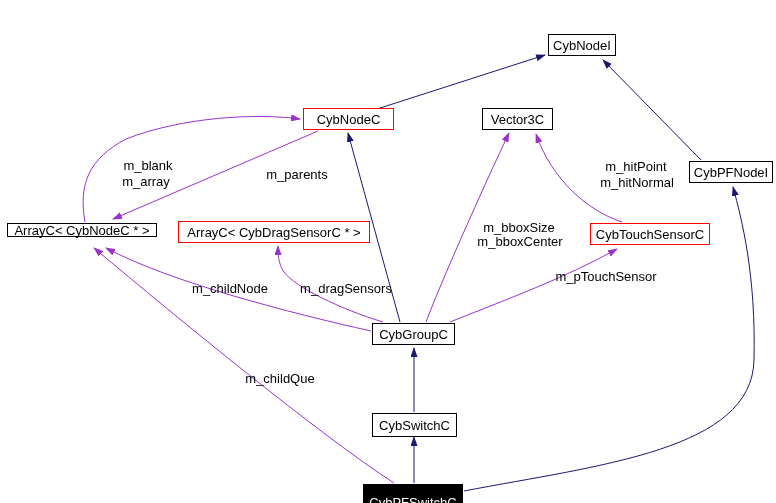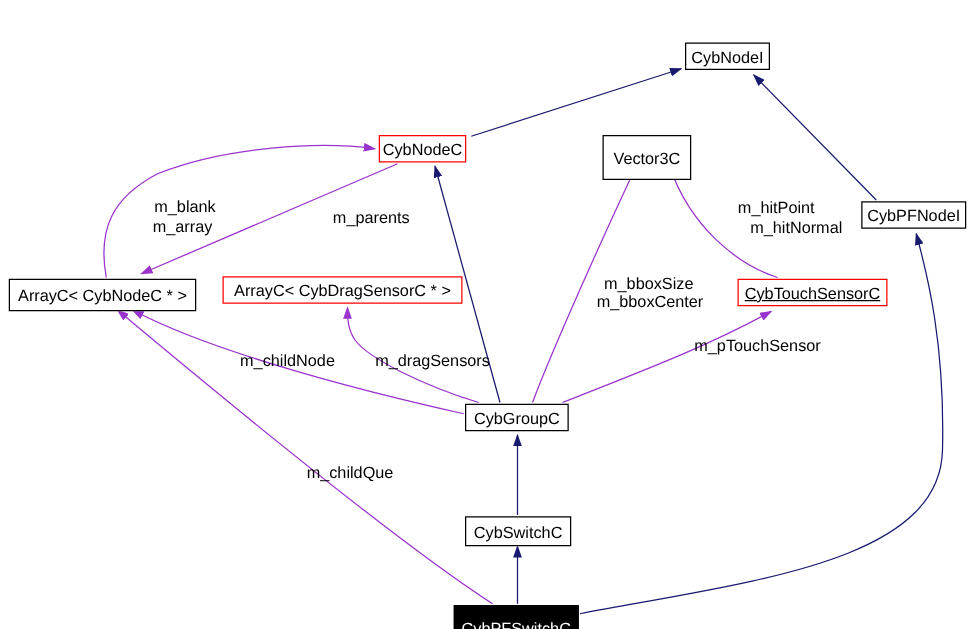--- a/index.html
+++ b/index.html
@@ -46,35 +46,35 @@
         <path d="M 371,311 C 290,293 170,262 106,228" fill="none" stroke="#9a32cd" stroke-width="1" marker-end="url(#arrow-usage)"></path>
         <path d="M 383,302 C 340,289 295,267 284,252 C 278,243 278,234 278,226" fill="none" stroke="#9a32cd" stroke-width="1" marker-end="url(#arrow-usage)"></path>
         <path d="M 426,302 C 441,262 482,170 509,113" fill="none" stroke="#9a32cd" stroke-width="1" marker-end="url(#arrow-usage)"></path>
         <path d="M 622,202 C 588,191 552,160 536,114" fill="none" stroke="#9a32cd" stroke-width="1" marker-end="url(#arrow-usage)"></path>
         <path d="M 450,302 C 505,280 565,258 617,229" fill="none" stroke="#9a32cd" stroke-width="1" marker-end="url(#arrow-usage)"></path>
         <path d="M 394,463 C 320,415 180,300 94,228" fill="none" stroke="#9a32cd" stroke-width="1" marker-end="url(#arrow-usage)"></path>
       </g>
   </svg>
   <div id="nodes">
       <div class="node" style="left: 548px; top: 14px; width: 68px; height: 22px;">CybNodeI</div>
-      <div class="node truncated" style="left: 303px; top: 88px; width: 70px; height: 22px;">CybNodeC</div>
-      <div class="node" style="left: 482px; top: 88px; width: 71px; height: 36px;">Vector3C</div>
+      <div class="node truncated" style="left: 303px; top: 88px; width: 91px; height: 22px;">CybNodeC</div>
+      <div class="node" style="left: 482px; top: 88px; width: 71px; height: 22px;">Vector3C</div>
       <div class="node" style="left: 689px; top: 141px; width: 84px; height: 22px;">CybPFNodeI</div>
-      <div class="node" style="left: 7px; top: 203px; width: 150px; height: 26px;">ArrayC&lt; CybNodeC * &gt;</div>
+      <div class="node" style="left: 7px; top: 203px; width: 150px; height: 14px;">ArrayC&lt; CybNodeC * &gt;</div>
       <div class="node truncated" style="left: 178px; top: 201px; width: 192px; height: 22px;">ArrayC&lt; CybDragSensorC * &gt;</div>
-      <div class="node truncated" style="left: 590px; top: 203px; width: 120px; height: 22px; text-decoration: underline;">CybTouchSensorC</div>
+      <div class="node truncated" style="left: 590px; top: 203px; width: 120px; height: 22px;">CybTouchSensorC</div>
       <div class="node" style="left: 372px; top: 303px; width: 83px; height: 22px;">CybGroupC</div>
       <div class="node" style="left: 372px; top: 393px; width: 85px; height: 24px;">CybSwitchC</div>
       <div class="node current" style="left: 363px; top: 464px; width: 100px; height: 36px;">CybPFSwitchC</div>
     </div>
   <div id="labels">
       <div class="edge-label" style="left: 148px; top: 145px;">m_blank</div>
       <div class="edge-label" style="left: 146px; top: 161px;">m_array</div>
       <div class="edge-label" style="left: 297px; top: 154px;">m_parents</div>
-      <div class="edge-label" style="left: 621px; top: 146px; text-align: right;">m_hitPoint</div>
+      <div class="edge-label" style="left: 636px; top: 146px; text-align: right;">m_hitPoint</div>
       <div class="edge-label" style="left: 637px; top: 162px;">m_hitNormal</div>
       <div class="edge-label" style="left: 519px; top: 207px;">m_bboxSize</div>
       <div class="edge-label" style="left: 520px; top: 221px;">m_bboxCenter</div>
       <div class="edge-label" style="left: 230px; top: 268px;">m_childNode</div>
       <div class="edge-label" style="left: 346px; top: 268px;">m_dragSensors</div>
       <div class="edge-label" style="left: 606px; top: 256px;">m_pTouchSensor</div>
       <div class="edge-label" style="left: 280px; top: 358px;">m_childQue</div>
     </div>
 </div>
 

